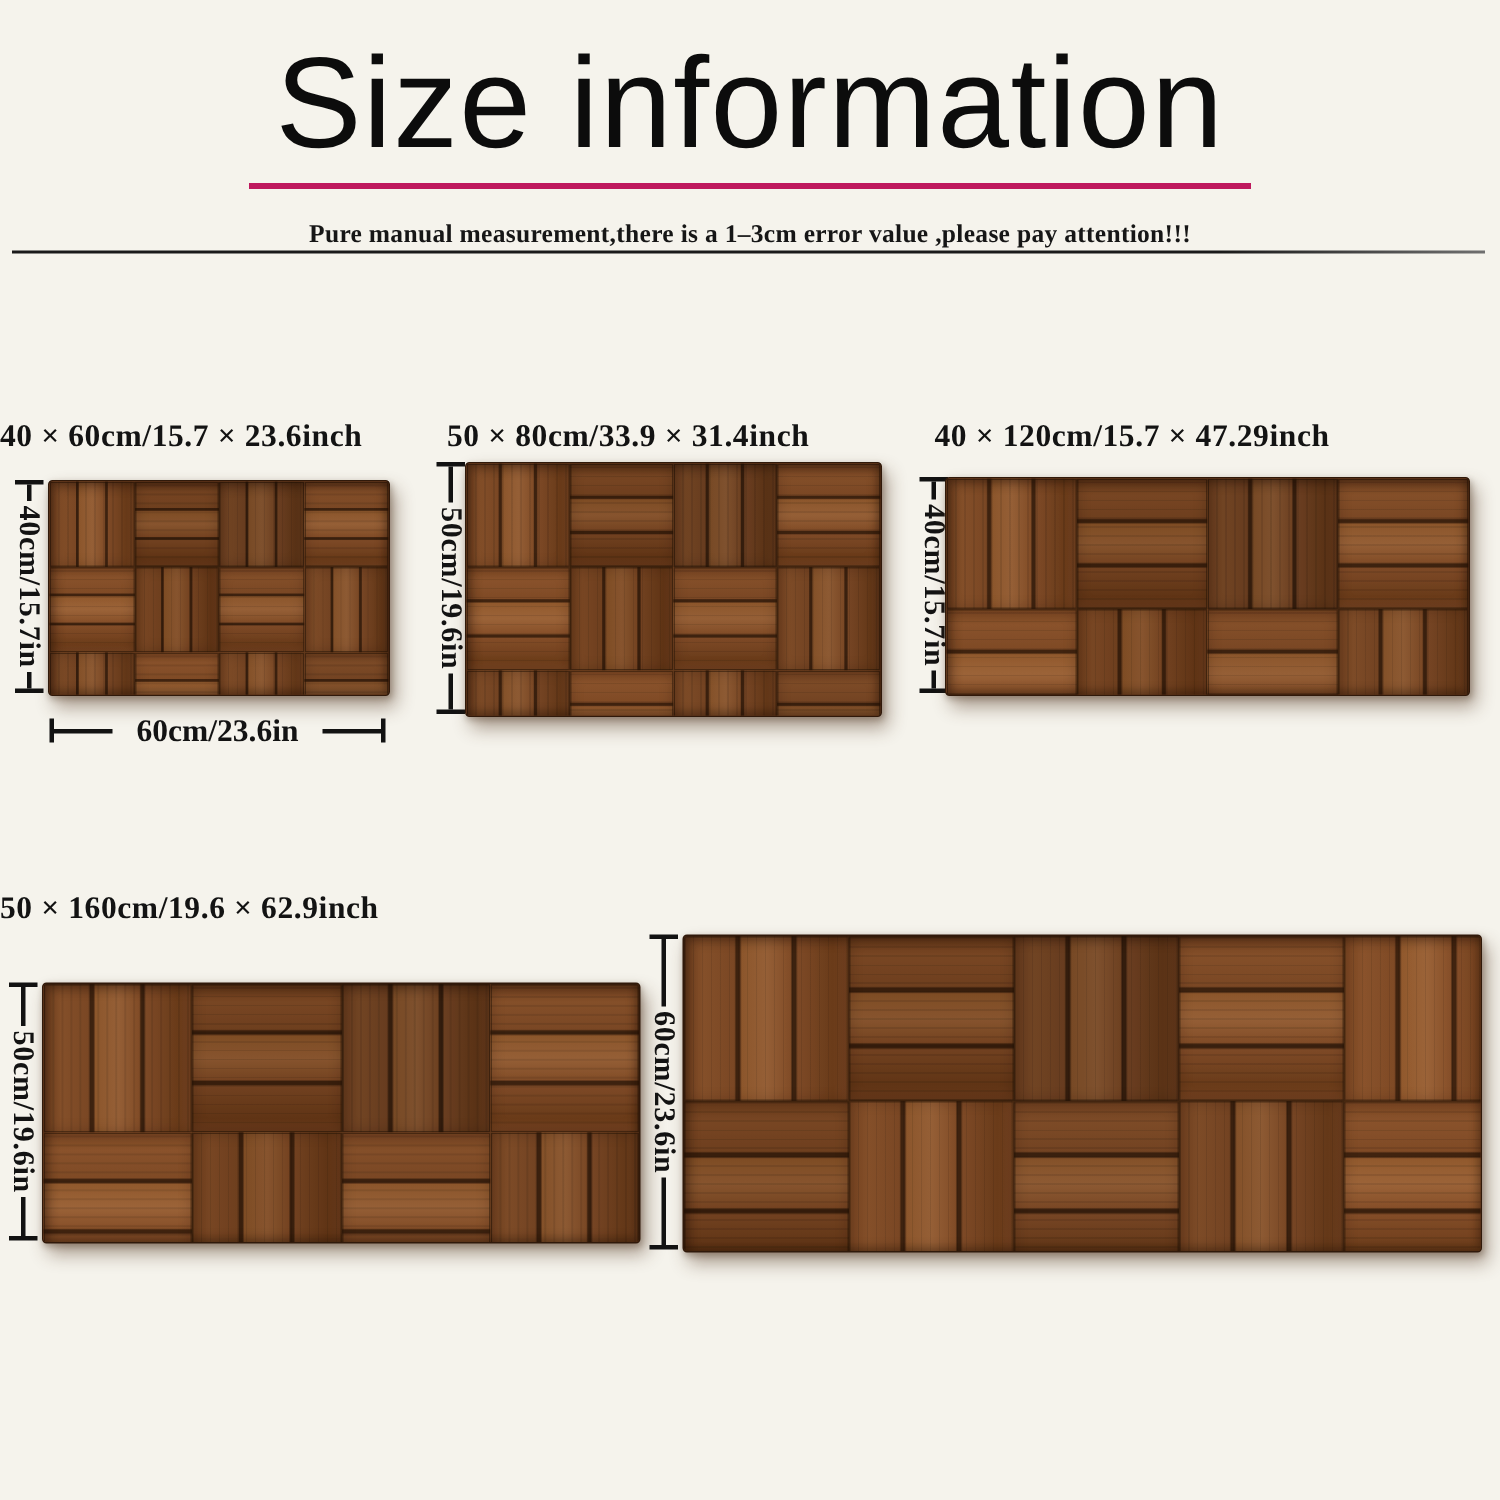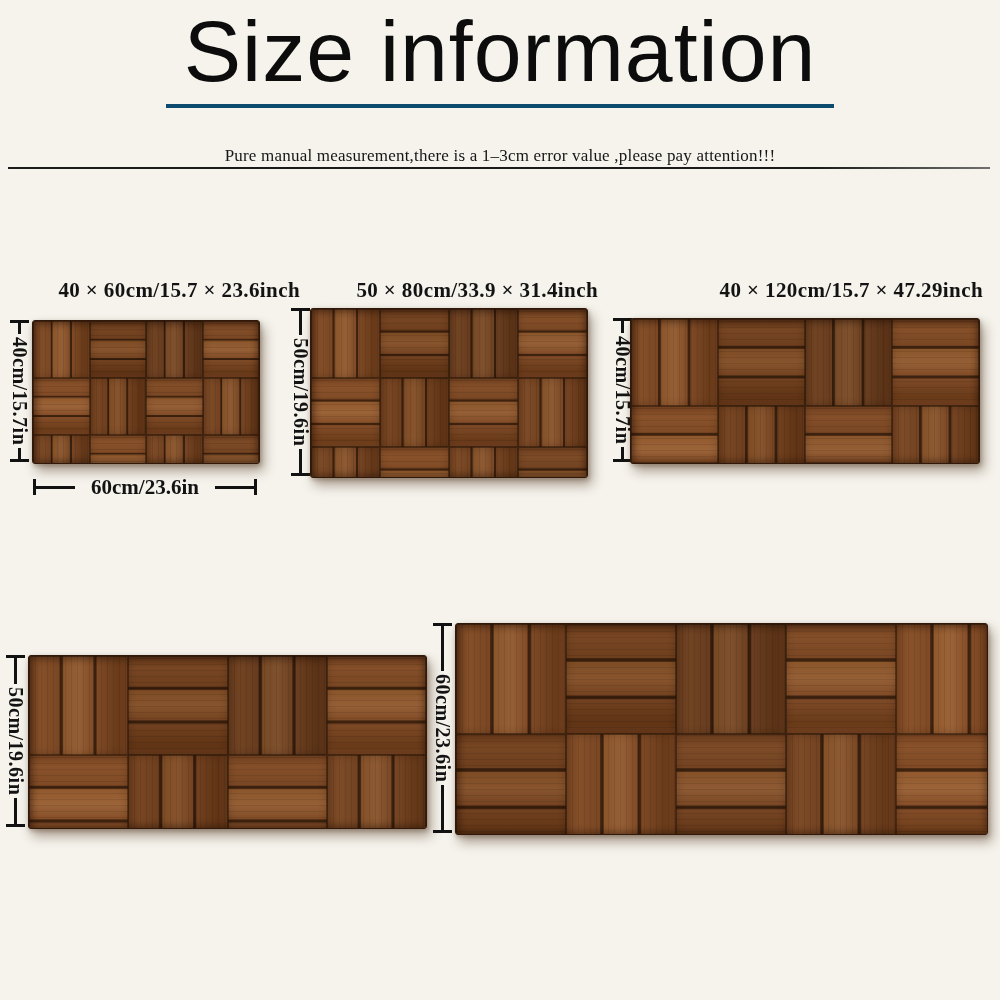--- a/index.html
+++ b/index.html
@@ -5,39 +5,39 @@
   html,body{margin:0;padding:0}
   body{
     width:1000px;height:1000px;position:relative;overflow:hidden;
     background:#f5f3ec;
     color:#141414;
     font-family:"Liberation Serif",serif;
   }
   
   .title-wrap{position:absolute;top:0;left:0;right:0;text-align:center;margin:0}
   .title-text{
-    display:inline-block;margin-top:8px;
+    display:inline-block;margin-top:26px;
     font-family:"Liberation Sans",sans-serif;font-weight:400;
     font-size:86px;line-height:1;letter-spacing:1px;color:#0c0c0c;
-    border-bottom:4px solid #0c4a6e;padding:0 18px 10px;
+    border-bottom:4px solid #be185d;padding:0 18px 10px;
     white-space:nowrap;
   }
   .subtitle{
     position:absolute;top:146px;left:0;right:0;margin:0;text-align:center;
-    font-weight:normal;font-size:17px;letter-spacing:.2px;color:#161616;
+    font-weight:bold;font-size:17px;letter-spacing:.2px;color:#161616;
     white-space:nowrap;
   }
   .divider{
     position:absolute;top:167px;left:8px;right:10px;height:2px;
     background:linear-gradient(90deg,#1a1a1a 0 82%,#6f6f6f 100%);
   }
   
   .fig{position:absolute}
   .size-label{
-    position:absolute;text-align:right;font-weight:bold;font-size:21px;
+    position:absolute;text-align:left;font-weight:bold;font-size:21px;
     letter-spacing:.4px;white-space:nowrap;color:#131313;
   }
   .vdim{position:absolute;display:flex;flex-direction:column;align-items:center}
   .vcap{width:19px;height:3px;background:#121212;flex:none}
   .vstem{width:3px;flex:1;min-height:6px;background:#121212}
   .vtext{
     writing-mode:vertical-rl;text-orientation:mixed;
     font-weight:bold;font-size:20px;margin:3px 0;letter-spacing:.5px;
     white-space:nowrap;color:#131313;
   }
@@ -152,20 +152,21 @@
       <div class="tile v"></div>
       <div class="tile h"></div>
       <div class="tile h"></div>
       <div class="tile v"></div>
       <div class="tile h"></div>
       <div class="tile v"></div>
     </div>
 </section>
 
 <section class="fig" style="left:0;top:588px;width:440px;height:300px">
+  <div class="size-label" style="left:0;top:5px;width:430px">50 × 160cm/19.6 × 62.9inch</div>
   <div class="vdim" style="left:5px;top:67px;width:20px;height:172px">
     <span class="vcap"></span>
       <span class="vstem"></span>
     <span class="vtext">50cm/19.6in</span>
     <span class="vstem"></span>
       <span class="vcap"></span>
   </div>
   <div class="mat" style="left:28px;top:67px;width:397px;height:172px;--cols:4;--trow:99px">
       <div class="tile v"></div>
       <div class="tile h"></div>

